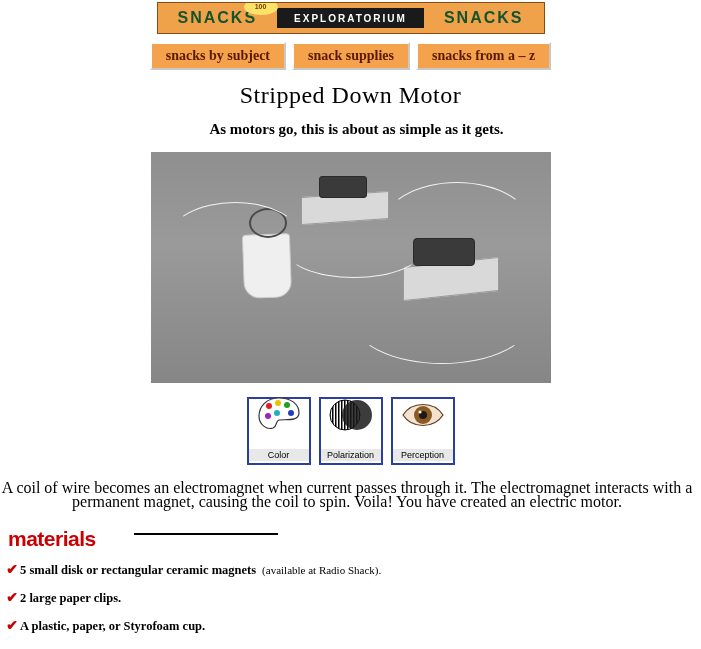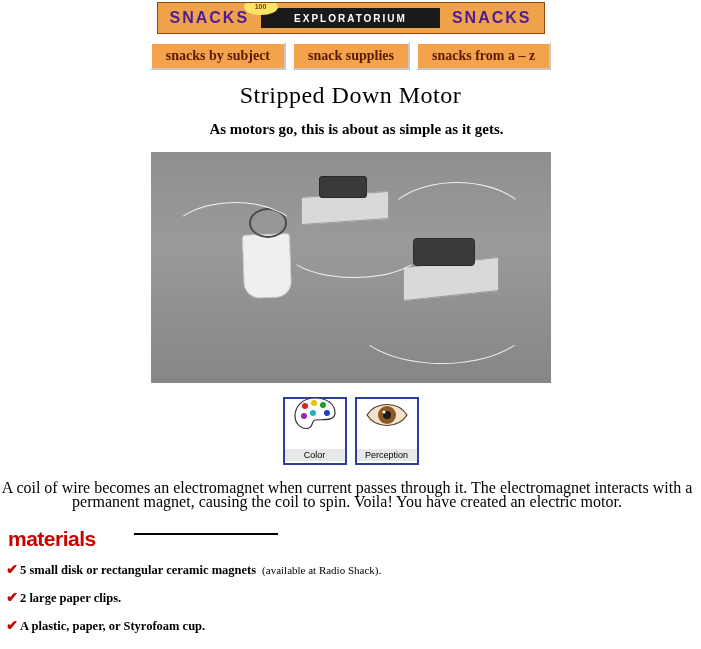--- a/index.html
+++ b/index.html
@@ -34,22 +34,22 @@
     box-sizing: border-box;
     overflow: hidden;
   }
   .banner .snacks-left,
   .banner .snacks-right {
     flex: 0 0 auto;
     font-family: "Liberation Sans", sans-serif;
     font-weight: bold;
     font-size: 16px;
     letter-spacing: 2px;
-    color: #4c1d95;
-    padding: 0 12px;
+    color: #14532d;
+    padding: 0 20px;
   }
   .banner .explor-box {
     flex: 1 1 auto;
     background: #1a1a1a;
     color: #ffffff;
     height: 20px;
     display: flex;
     align-items: center;
     justify-content: center;
     font-family: "Liberation Sans", sans-serif;
@@ -321,20 +321,35 @@
         <circle cx="21" cy="8" r="3" fill="#f0c000"></circle>
         <circle cx="30" cy="10" r="3" fill="#20a020"></circle>
         <circle cx="34" cy="18" r="3" fill="#2040c0"></circle>
         <circle cx="11" cy="21" r="3" fill="#a020c0"></circle>
         <circle cx="20" cy="18" r="3" fill="#20b0c0"></circle>
       </svg>
     </div>
     <div class="clabel">Color</div>
   </div>
 
+  <div class="concept">
+    <div class="art">
+      <svg width="44" height="40" viewBox="0 0 44 40">
+        <defs>
+          <pattern id="stripes" width="3" height="3" patternUnits="userSpaceOnUse">
+            <rect width="3" height="3" fill="#ffffff"></rect>
+            <rect width="1.5" height="3" fill="#000000"></rect>
+          </pattern>
+        </defs>
+        <circle cx="16" cy="20" r="15" fill="url(#stripes)" stroke="#000" stroke-width="1"></circle>
+        <circle cx="28" cy="20" r="15" fill="#1a1a1a" opacity="0.85"></circle>
+      </svg>
+    </div>
+    <div class="clabel">Polarization</div>
+  </div>
 
   <div class="concept">
     <div class="art">
       <svg width="46" height="40" viewBox="0 0 46 40">
         <path d="M3 20 C12 6 34 6 43 20 C34 34 12 34 3 20 Z" fill="#f2e2cf" stroke="#5a3a1a" stroke-width="1.2"></path>
         <circle cx="23" cy="20" r="9" fill="#8a5a22"></circle>
         <circle cx="23" cy="20" r="4" fill="#1a1a1a"></circle>
         <circle cx="20" cy="17" r="1.6" fill="#ffffff"></circle>
       </svg>
     </div>

